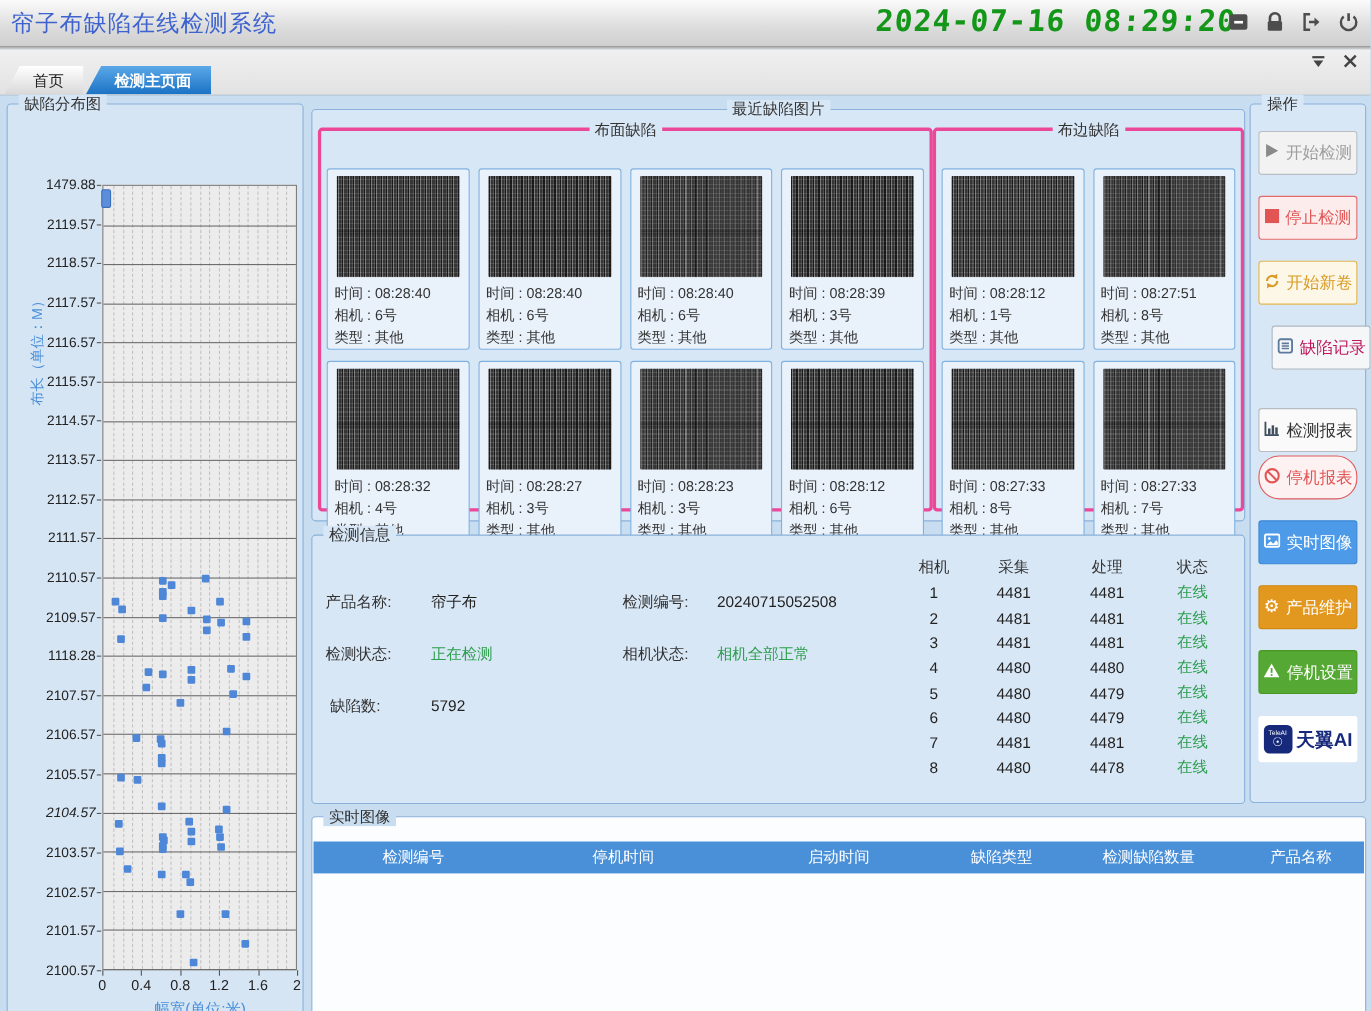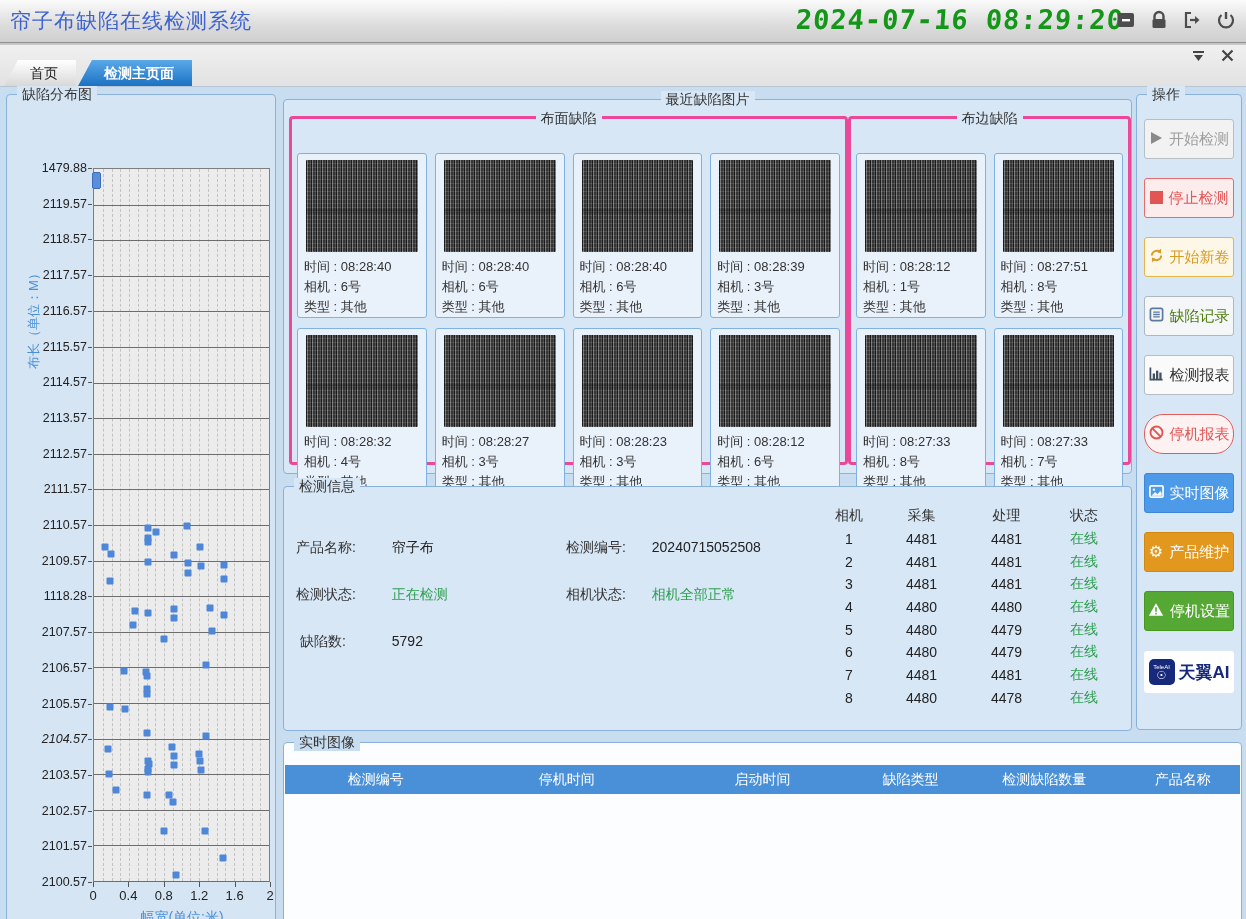--- a/index.html
+++ b/index.html
@@ -83,21 +83,21 @@
   #stop-header .hcell{color:#fff;font-size:14px;text-align:center;white-space:nowrap;}
   
   #ops-panel{left:1136px;top:94px;width:104px;height:634px;}
   .opbtn{position:absolute;left:7px;width:90px;height:40px;border-radius:3px;border:1px solid;
     display:flex;align-items:center;justify-content:center;gap:6px;font-size:15px;cursor:pointer;
     box-sizing:border-box;white-space:nowrap;}
   .opbtn svg,.opbtn .ticon{flex:0 0 auto;}
   .b-disabled{background:#f2f2f2;border-color:#b8bec6;color:#9e9e9e;}
   .b-red{background:#fcecec;border-color:#e36c6c;color:#e25555;}
   .b-orange{background:#fdf7e7;border-color:#e3b64f;color:#d99c28;}
-  .b-neutral{background:#f4f6f8;border-color:#aeb8c2;color:#4d7c0f;}
+  .b-neutral{background:#f4f6f8;border-color:#aeb8c2;color:#be185d;margin-left:12px;}
   .b-neutral2{background:#fafafa;border-color:#b7bcc2;color:#333;}
   .b-redline{background:#fdf1f1;border-color:#e05c5c;color:#e25555;}
   .b-blue{background:#4d9ae8;border-color:#3d87d6;color:#fff;}
   .b-amber{background:#e2971f;border-color:#cf8812;color:#fff;}
   .b-green{background:#56a834;border-color:#47971f;color:#fff;}
   #brand{position:absolute;left:7px;top:556px;width:90px;height:42px;background:#fff;border-radius:3px;
     display:flex;align-items:center;justify-content:center;gap:4px;}
   #brand .badge{width:26px;height:26px;background:#16297a;border-radius:5px;color:#fff;
     display:flex;flex-direction:column;align-items:center;justify-content:center;font-size:6px;line-height:6px;}
   #brand .badge .atom{font-size:11px;line-height:11px;}
@@ -531,21 +531,21 @@
         </svg></span>
     <span>开始新卷</span>
   </div>
   <div class="opbtn b-neutral" style="top:201px;">
     <span><svg width="15" height="15" viewBox="0 0 16 16">
           <rect x="1.5" y="1.5" width="13" height="13" rx="2" fill="none" stroke="#5b7a9d" stroke-width="1.8"></rect>
           <path d="M4.5 5.5h7M4.5 8h7M4.5 10.5h7" stroke="#5b7a9d" stroke-width="1.5"></path>
         </svg></span>
     <span>缺陷记录</span>
   </div>
-  <div class="opbtn b-neutral2" style="top:260px;">
+  <div class="opbtn b-neutral2" style="top:276px;">
     <span><svg width="15" height="15" viewBox="0 0 16 16">
           <path d="M1.5 1.5v13h13" fill="none" stroke="#3f4f5f" stroke-width="1.8"></path>
           <rect x="4" y="8" width="2.4" height="6" fill="#3f4f5f"></rect>
           <rect x="7.5" y="5" width="2.4" height="9" fill="#3f4f5f"></rect>
           <rect x="11" y="7" width="2.4" height="7" fill="#3f4f5f"></rect>
         </svg></span>
     <span>检测报表</span>
   </div>
   <div class="opbtn b-redline" style="top:319px;border-radius:19px;">
     <span><svg width="15" height="15" viewBox="0 0 16 16">

